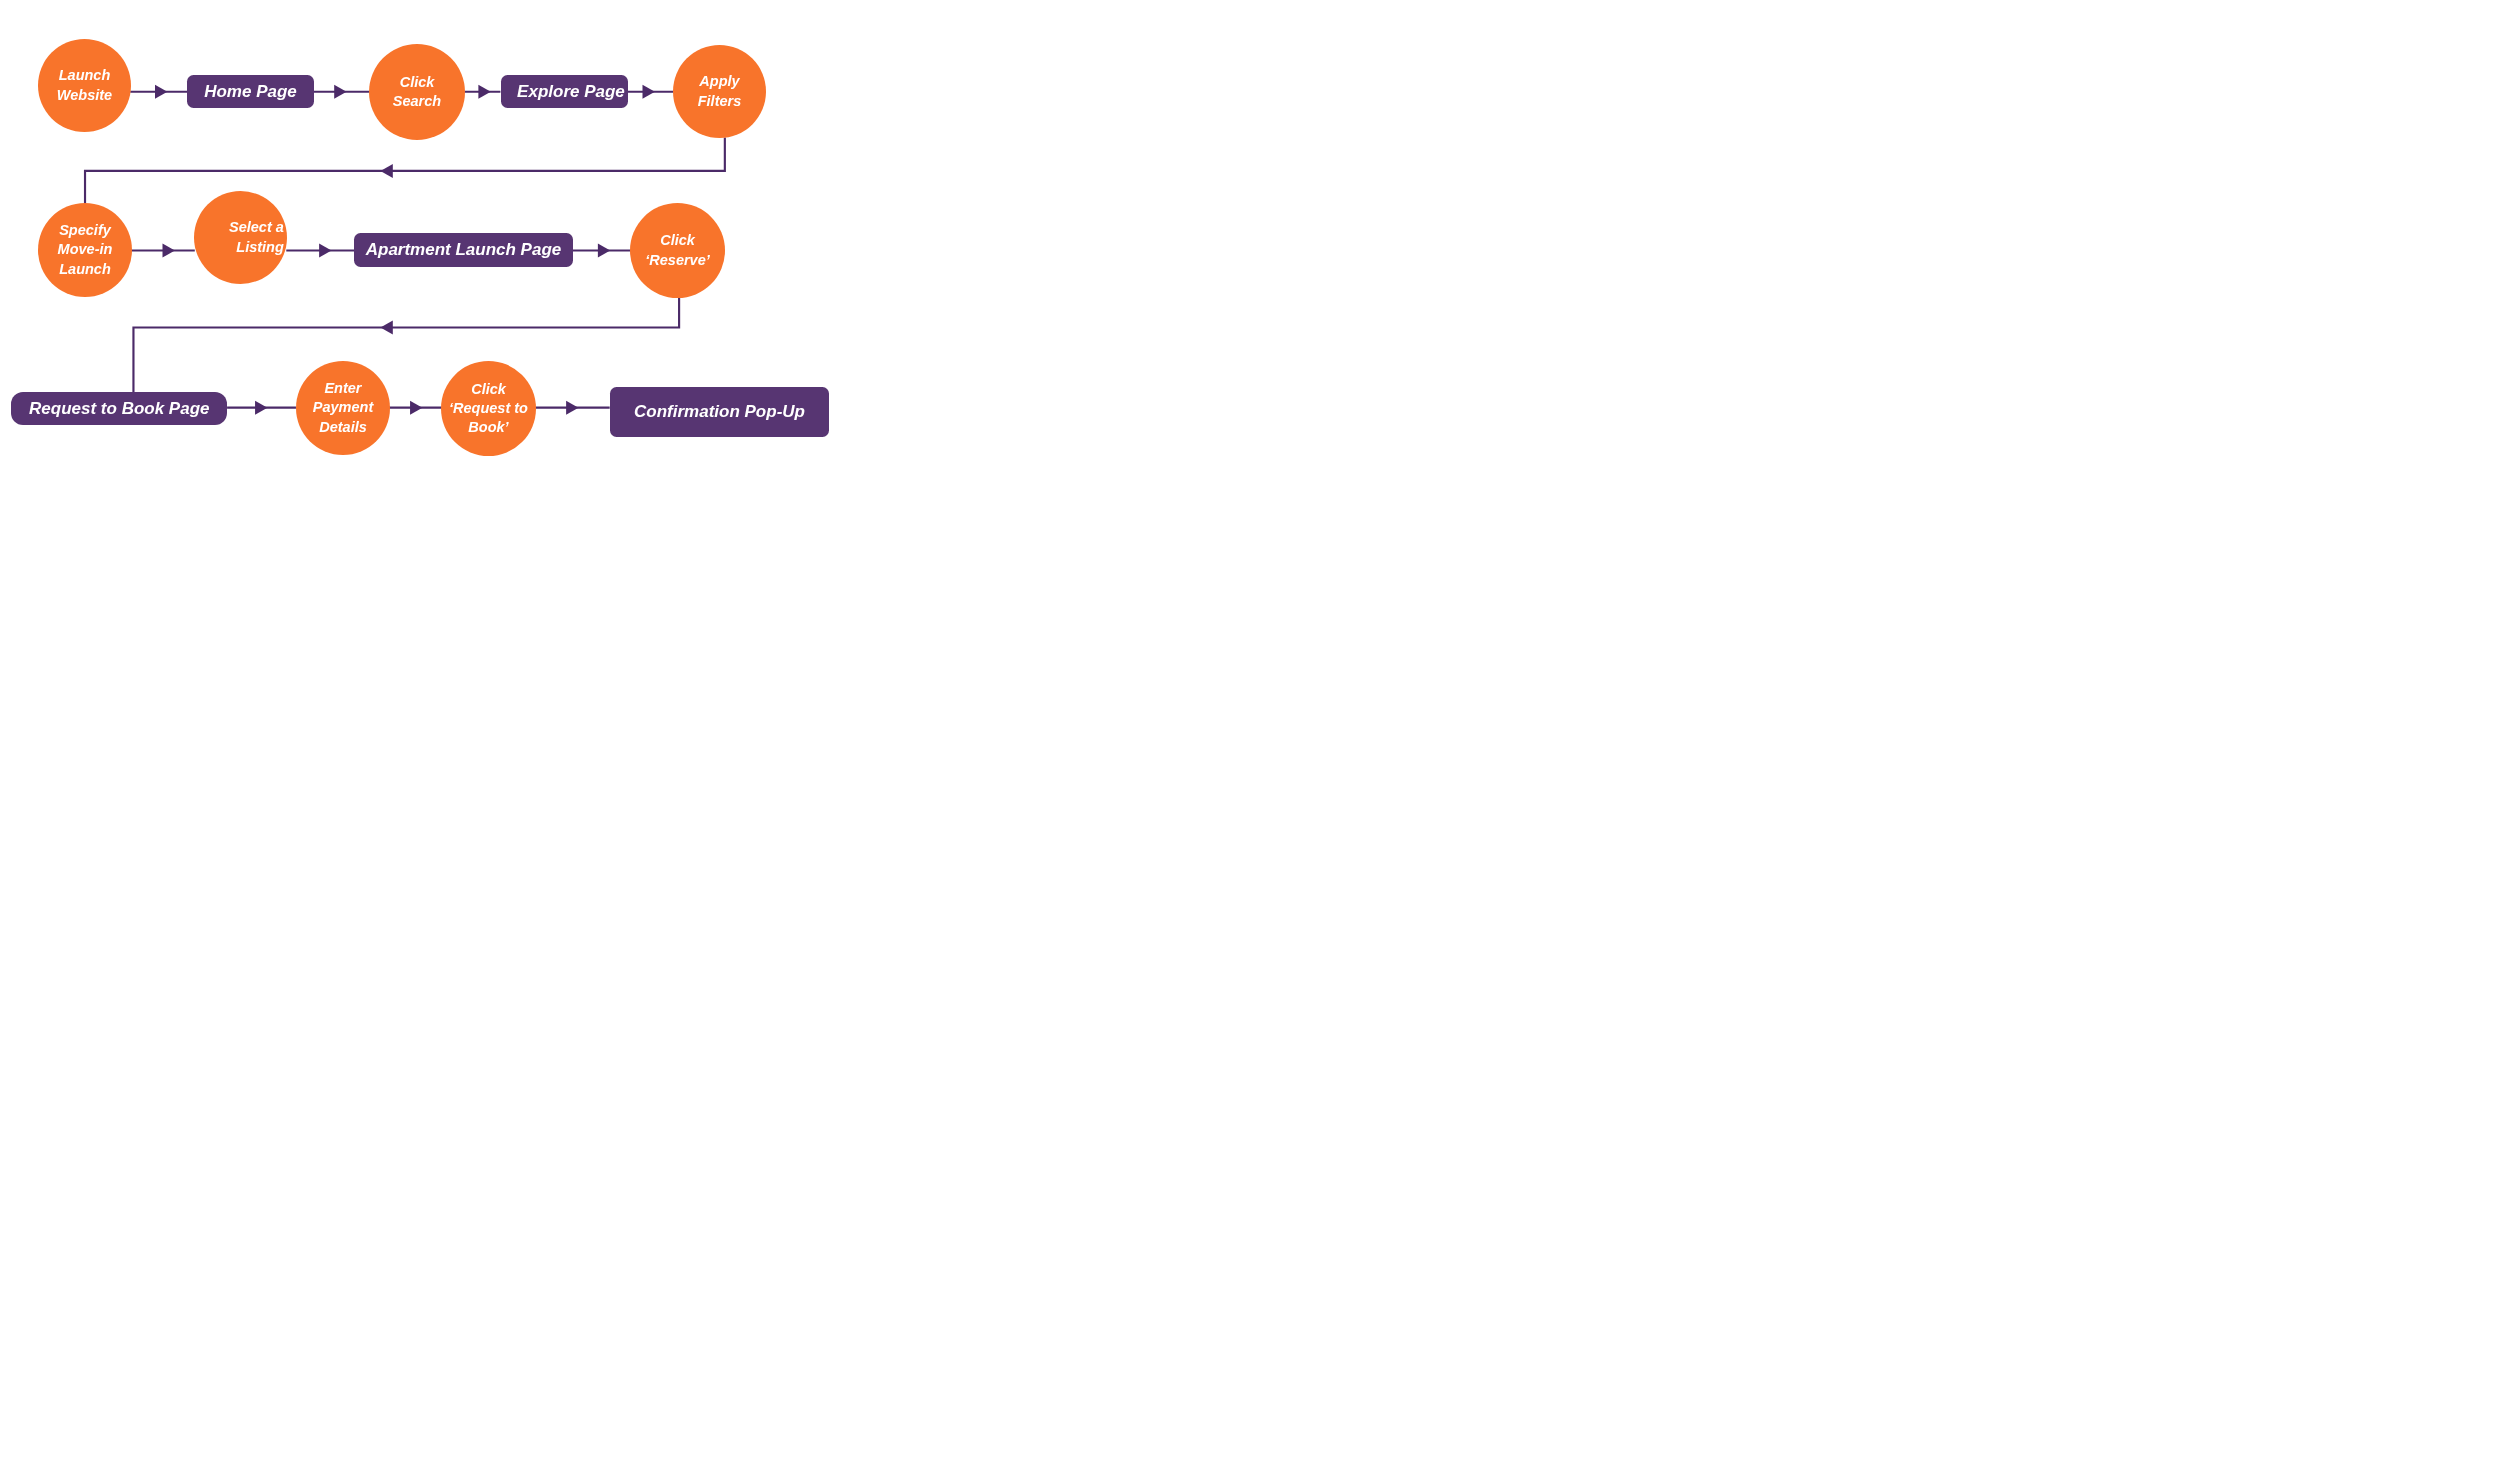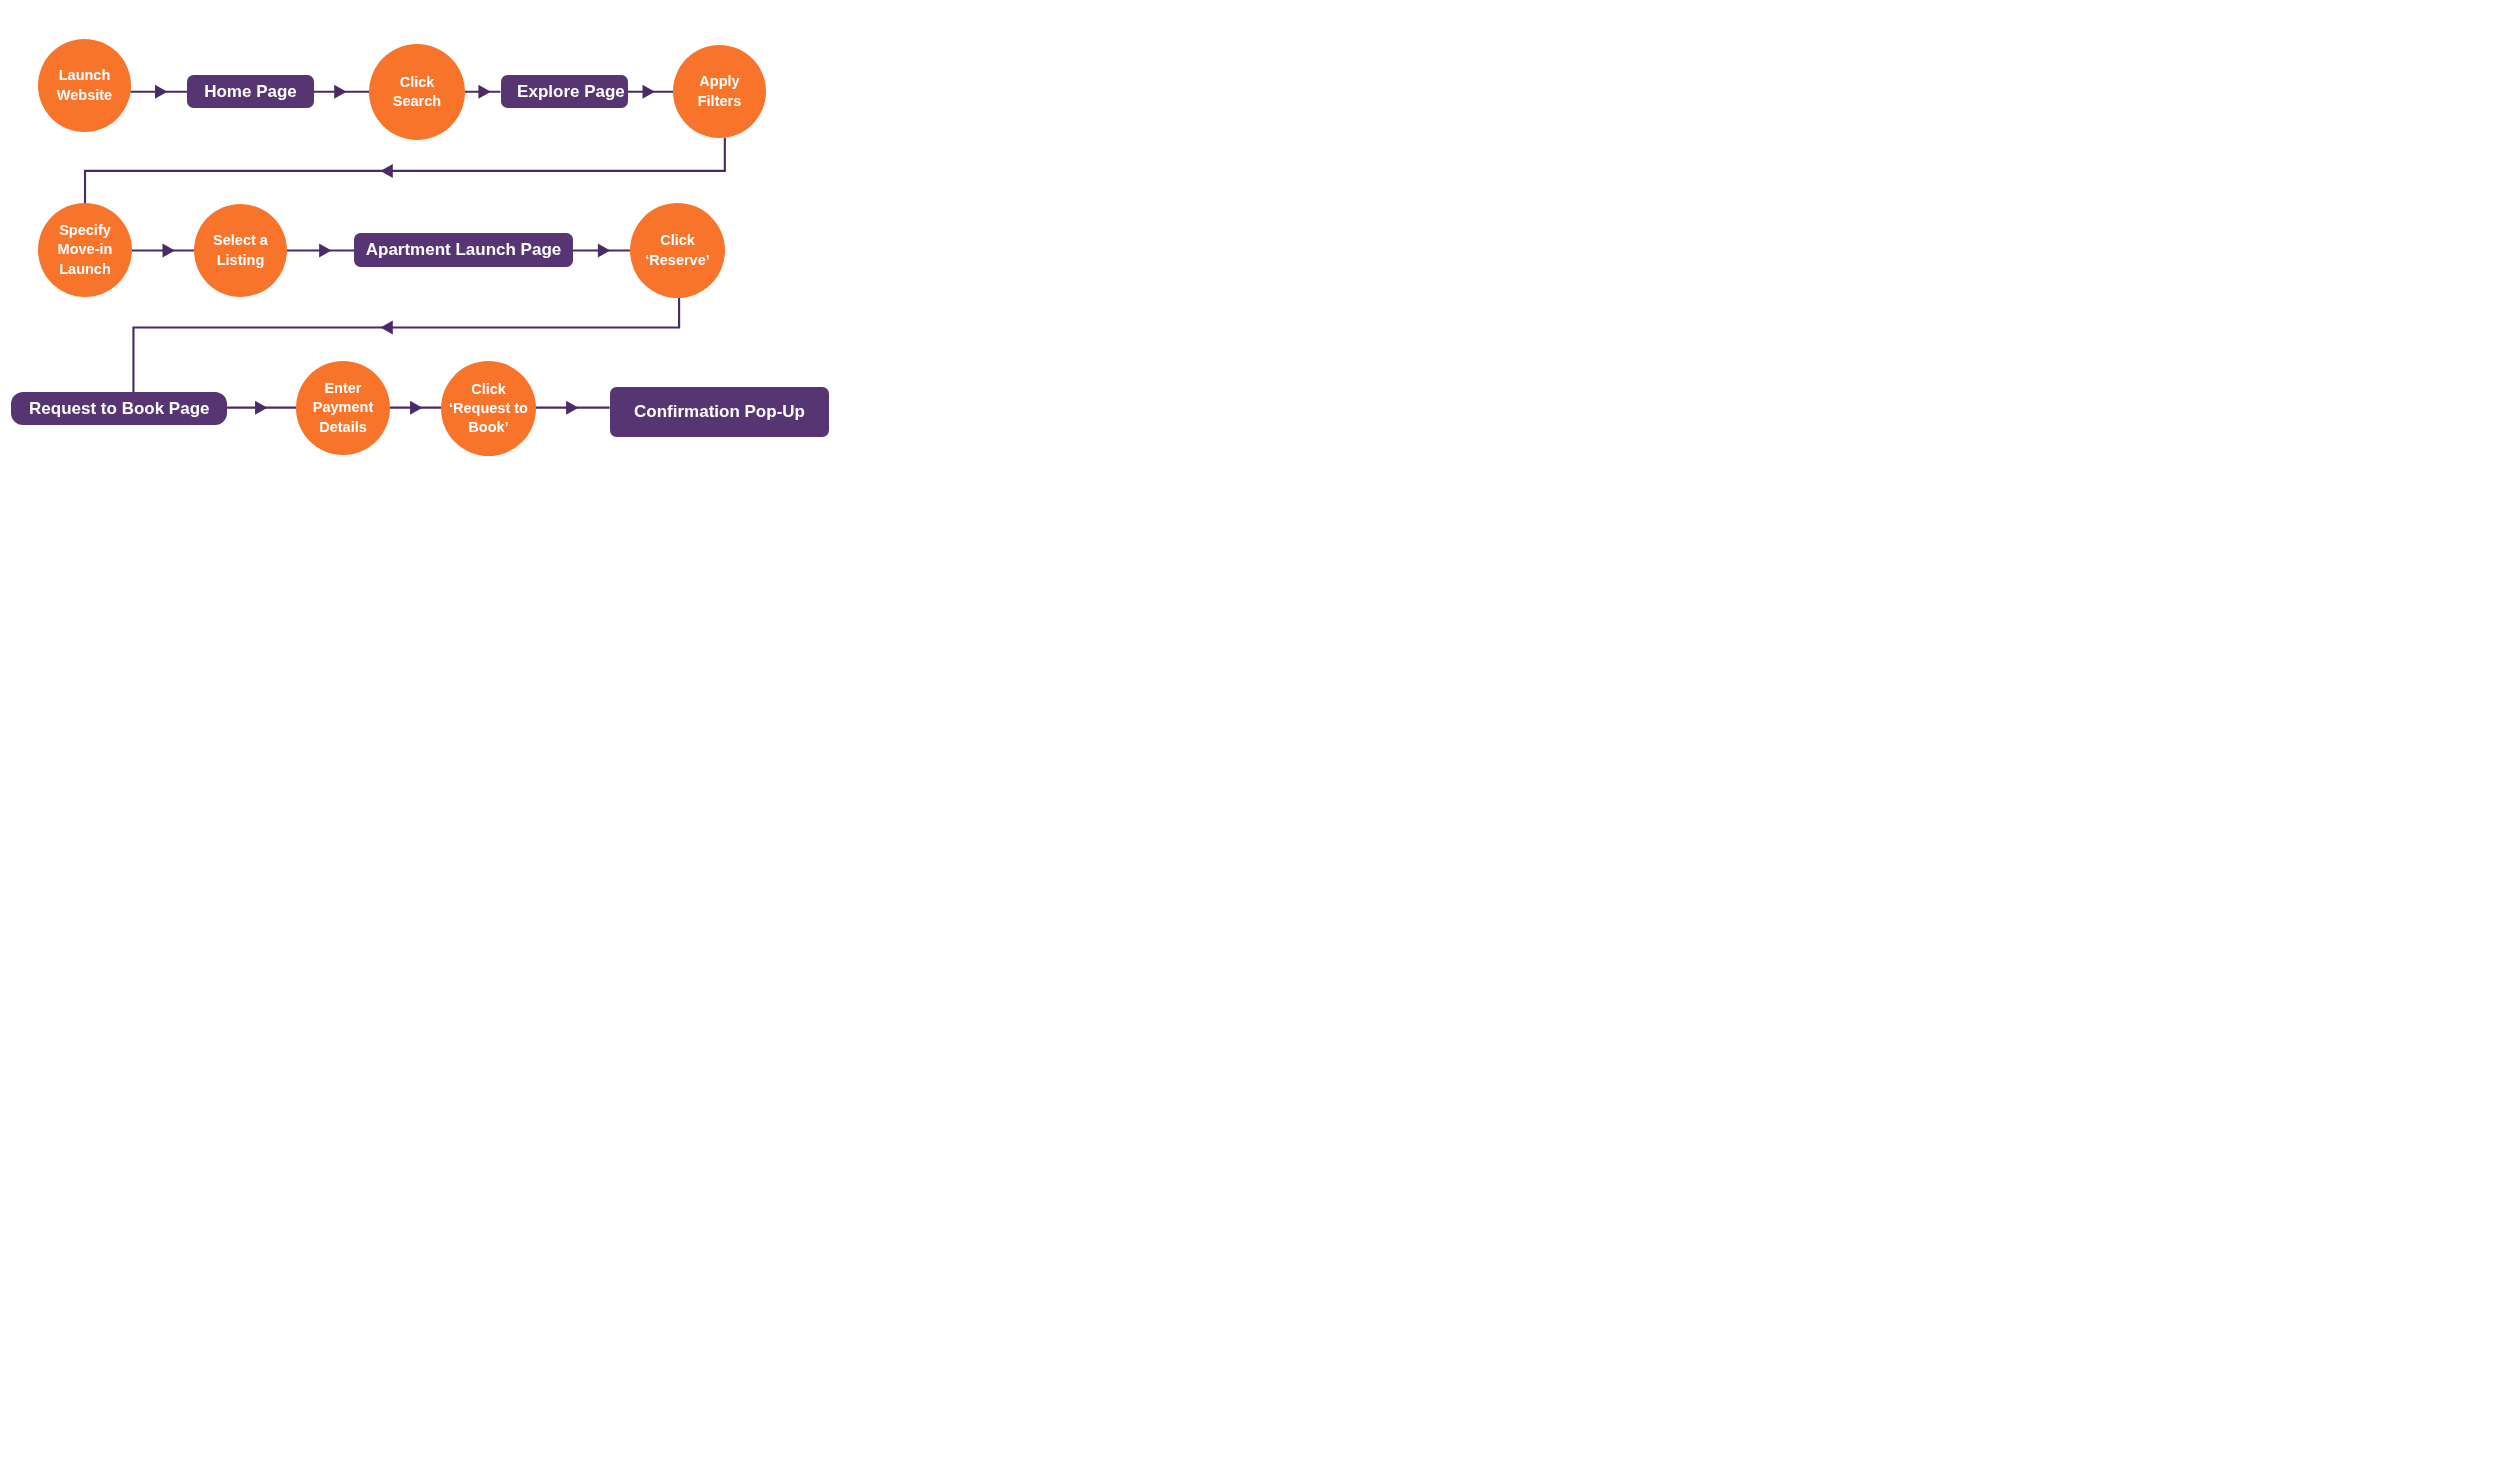--- a/index.html
+++ b/index.html
@@ -41,20 +41,21 @@
   .node.rect {
     background: var(--purple, #573572);
     border-radius: 6.5px;
     font-size: 17px;
     line-height: 1.25;
   }
   .node .label {
     display: block;
     width: 100%;
     padding: 0 3.2px;
+    font-style: italic;
   }
   .label-line {
     display: block;
     white-space: nowrap;
   }
 </style>
 </head>
 <body>
 
 <div id="canvas" style="--bg: #ffffff; --orange: #F8742B; --purple: #573572; --label: #ffffff;">
@@ -113,21 +114,21 @@
           <span class="label-line">Filters</span>
         </span>
       </div>
       <div class="node circle" style="left: 38px; top: 203px; width: 94px; height: 94px;">
         <span class="label">
           <span class="label-line">Specify</span>
           <span class="label-line">Move-in</span>
           <span class="label-line">Launch</span>
         </span>
       </div>
-      <div class="node circle" style="left: 194px; top: 204px; width: 93px; height: 93px;">
+      <div class="node circle" style="left: 194px; top: 191px; width: 93px; height: 93px; text-align: right;">
         <span class="label">
           <span class="label-line">Select a</span>
           <span class="label-line">Listing</span>
         </span>
       </div>
       <div class="node rect" style="left: 354px; top: 233px; width: 219px; height: 34px;">
         <span class="label">
           <span class="label-line">Apartment Launch Page</span>
         </span>
       </div>

